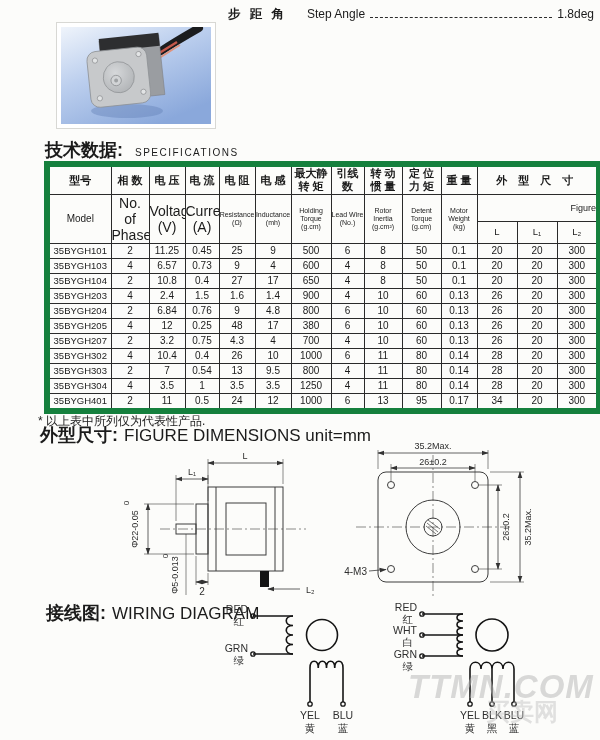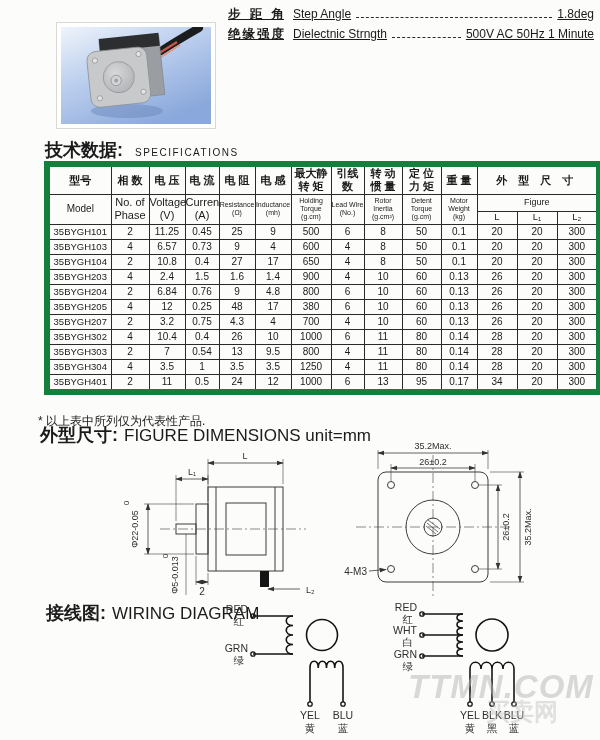--- a/index.html
+++ b/index.html
@@ -11,25 +11,25 @@
   }
 
   
   .photo-frame {
     position:absolute; left:56px; top:22px; width:160px; height:107px;
     background:#fff; border:1px solid #d8d8d4; padding:4px;
   }
   .photo-frame svg { display:block; width:100%; height:100%; }
 
   
-  .spec-list { position:absolute; left:228px; top:6px; width:366px; margin:0; padding:0; list-style:none;text-decoration:underline; }
+  .spec-list { position:absolute; left:228px; top:6px; width:366px; margin:0; padding:0; list-style:none; }
   .spec-item { display:flex; align-items:baseline; height:20.4px; font-size:12px; white-space:nowrap; }
   .spec-item .zh { flex:none; display:inline-block; width:56px; font-size:12.5px; font-weight:600;
                    text-align:justify; text-align-last:justify; }
-  .spec-item .en { flex:none; margin-left:9px; }
+  .spec-item .en { flex:none; margin-left:23px; }
   .spec-item .leader { flex:1; min-width:6px; border-bottom:1.6px dashed #2c2c2c; margin:0 5px 4px 5px; }
   .spec-item .val { flex:none; }
 
   
   .sec-title { position:absolute; font-size:13px; white-space:nowrap; }
   .sec-title .zh { font-weight:700; font-size:18px;text-align:center; }
   .sec-title .en { margin-left:12px; }
   .sec-title.tech .en { letter-spacing:1.5px; font-size:10px; }
   .sec-title.figs .en, .sec-title.wire .en { margin-left:6px; font-size:17px; }
 
@@ -40,23 +40,23 @@
     border:6px solid #15803d;
   }
   .spec-table th, .spec-table td {
     border:1px solid #2a2a2a; text-align:center; vertical-align:middle;
     padding:0; overflow:hidden;
   }
   .spec-table thead th.zh { font-size:11px; font-weight:700; white-space:pre-line; line-height:1.2; height:30px; }
   .spec-table thead th.zh.fig { letter-spacing:4px; }
   .spec-table thead th.en { font-weight:400; white-space:pre-line; line-height:1.15; }
   .spec-table thead th.en.md  { font-size:10px; }
-  .spec-table thead th.en.sm  { font-size:11px; }
+  .spec-table thead th.en.sm  { font-size:14px; }
   .spec-table thead th.en.xs  { font-size:7px; }
-  .spec-table thead th.en.figlbl { font-size:9px; height:17px; }
+  .spec-table thead th.en.figlbl { font-size:9px; height:17px;text-align:right; }
   .spec-table thead th.en.sub { font-size:9.5px; height:13px; }
   .spec-table tbody td { font-size:10px; height:15px; line-height:14px; }
   .spec-table tbody td.model { font-size:9.5px; }
 
   .note { position:absolute; left:38px; top:401px; font-size:12px; }
 
   
   .dims-wrap { position:absolute; left:88px; top:437px; width:480px; height:165px; }
   .wire-wrap { position:absolute; left:220px; top:594px; width:380px; height:146px; }
   svg text { fill:#2e2e2e; stroke:none; font-family:"Liberation Sans","DejaVu Sans",sans-serif; }
@@ -105,26 +105,20 @@
     </g>
   </svg>
 </div>
 
 <ul class="spec-list">
     <li class="spec-item">
       <span class="zh">步距角</span>
       <span class="en">Step Angle</span>
       <span class="leader"></span>
       <span class="val">1.8deg</span>
-    </li>
-    <li class="spec-item">
-      <span class="zh">绝缘强度</span>
-      <span class="en">Dielectnic Strngth</span>
-      <span class="leader"></span>
-      <span class="val">500V AC 50Hz 1 Minute</span>
     </li>
   </ul>
 
 <div class="sec-title tech" style="left:45px; top:138px;">
   <span class="zh">技术数据:</span><span class="en">SPECIFICATIONS</span>
 </div>
 
 <table class="spec-table">
   <colgroup>
     <col style="width:64px">

